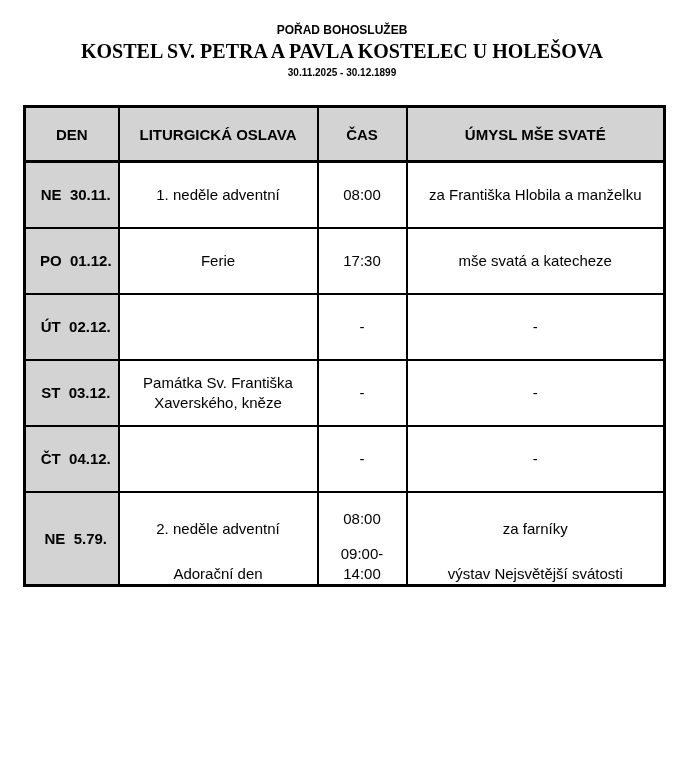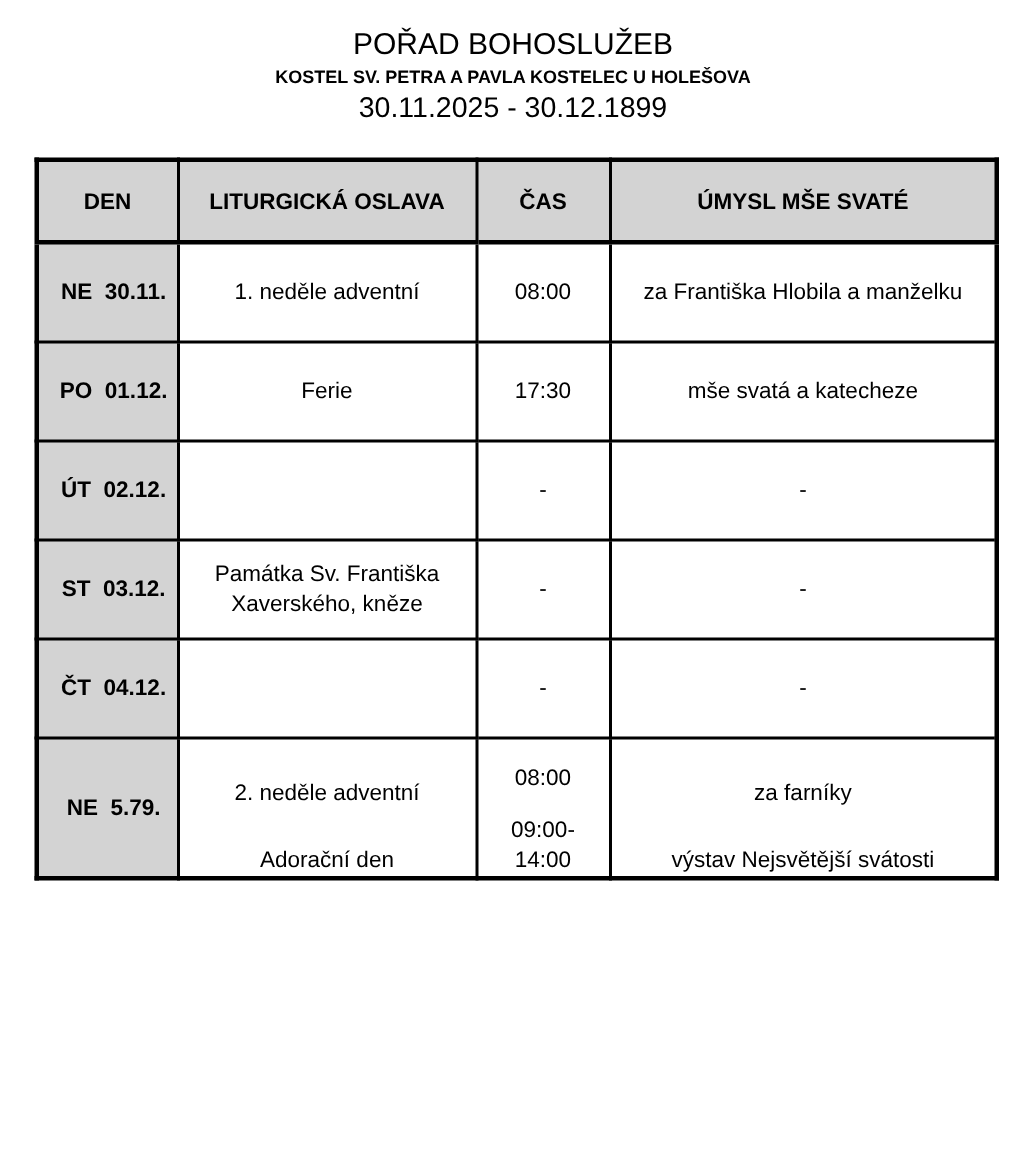--- a/index.html
+++ b/index.html
@@ -14,32 +14,33 @@
     background: #ffffff;
     font-family: "Liberation Sans", sans-serif;
     color: #000000;
     overflow: hidden;
   }
   .doc-header {
     padding-top: 20px;
     text-align: center;
   }
   .doc-title {
-    font-size: 20px;
-    font-weight: normal;
-    line-height: 21px;
-  }
-  .doc-subtitle {
     font-size: 12px;
     font-weight: bold;
     line-height: 21px;
   }
+  .doc-subtitle {
+    font-size: 20px;
+    font-weight: bold;
+    line-height: 21px;
+    font-family: Liberation Serif, serif;
+  }
   .doc-daterange {
-    font-size: 19px;
-    font-weight: normal;
+    font-size: 10px;
+    font-weight: bold;
     line-height: 22px;
   }
   table.schedule {
     border-collapse: collapse;
     table-layout: fixed;
     width: 640px;
     margin: 21px 0 0 23px;
     border: 3px solid #000000;
   }
   table.schedule col.c-day   { width: 94px; }

